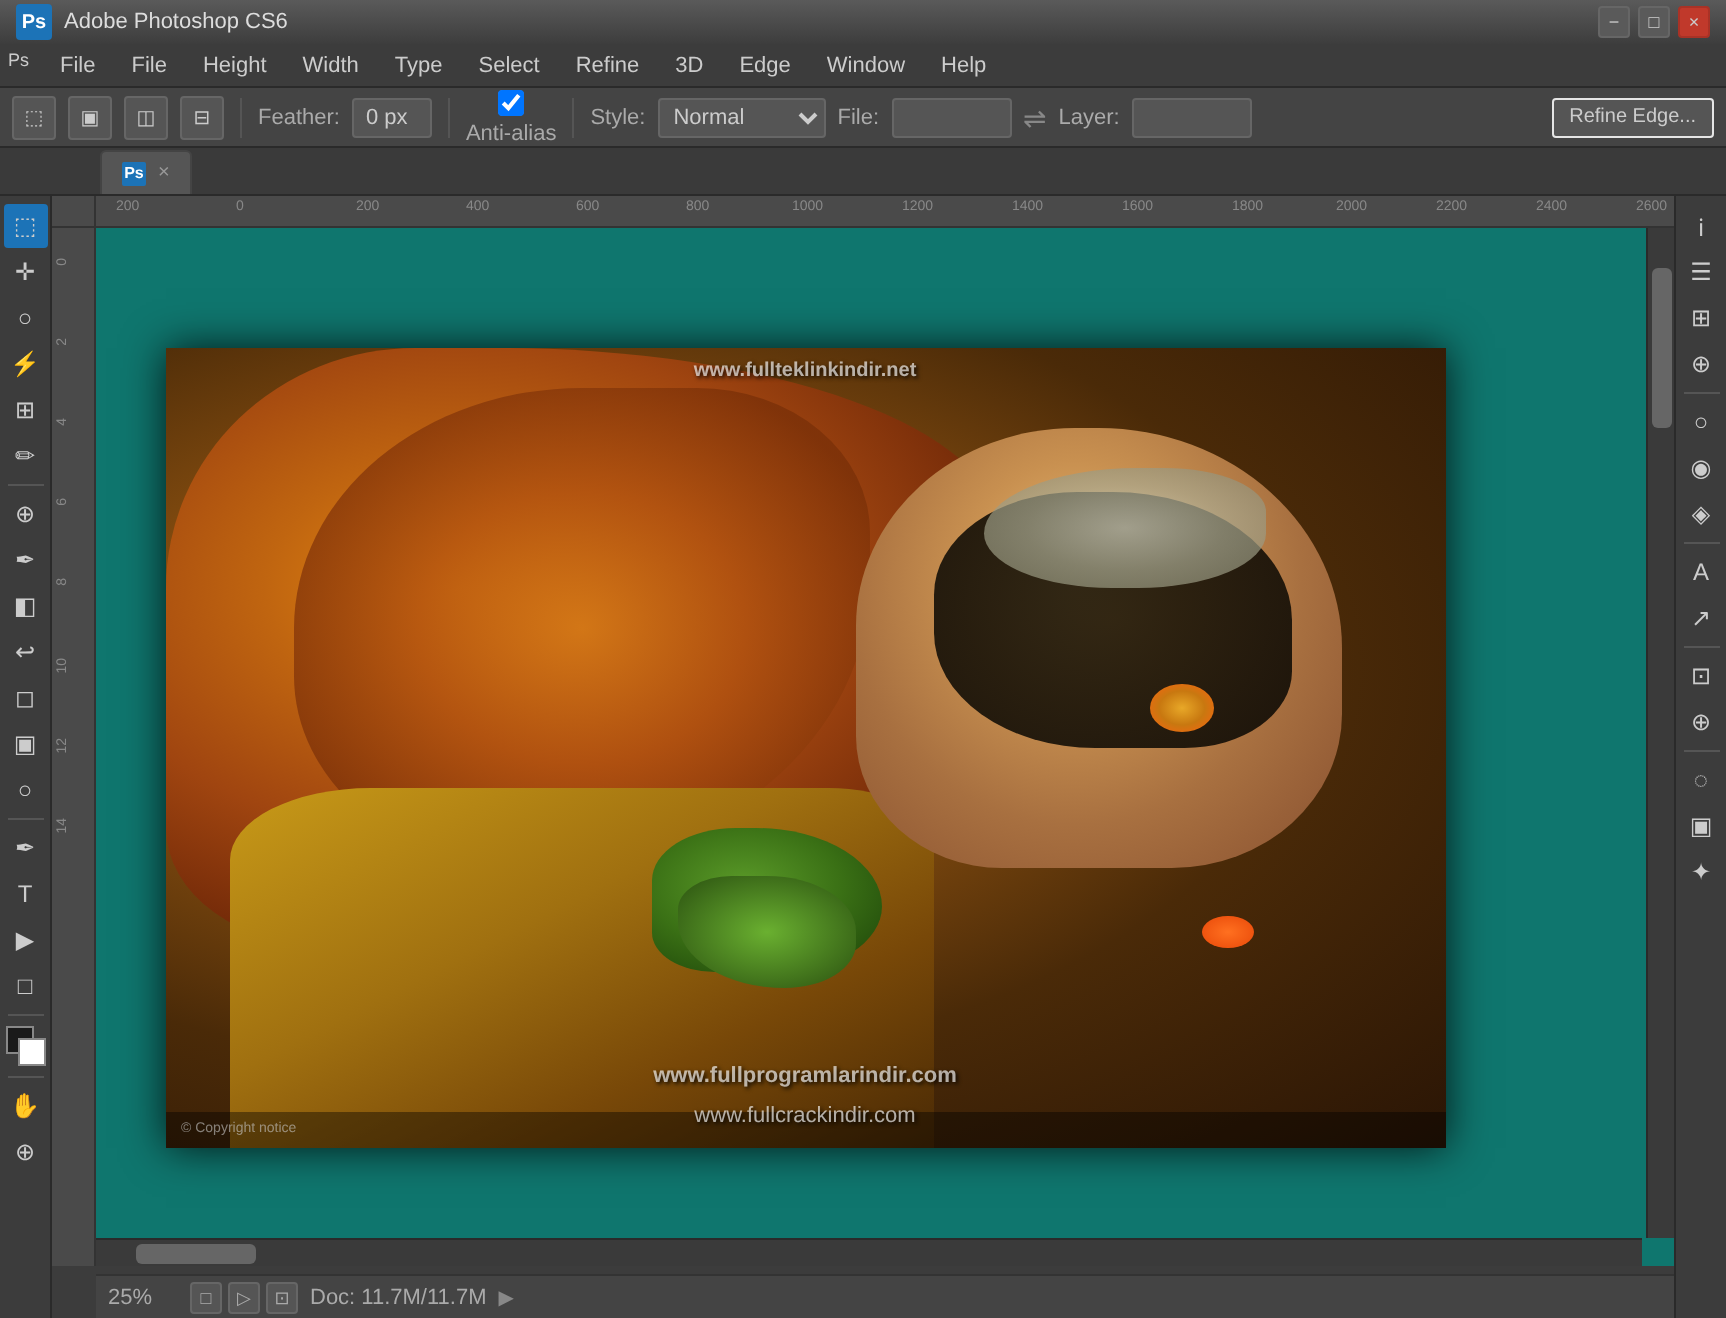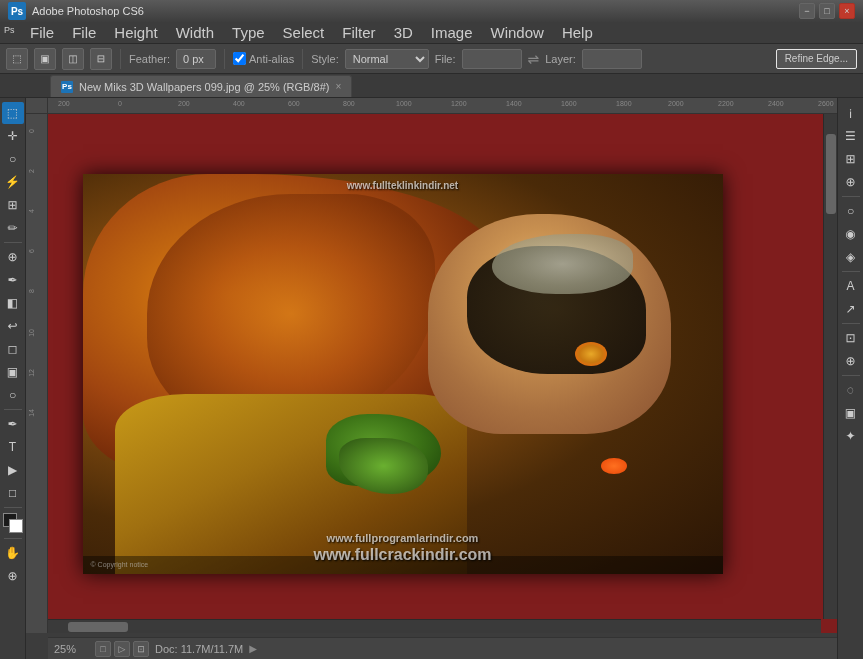--- a/index.html
+++ b/index.html
@@ -66,21 +66,21 @@
       height: 22px;
       background: #3c3c3c;
       display: flex;
       align-items: center;
       padding: 0 4px;
       gap: 2px;
       border-bottom: 1px solid #2a2a2a;
     }
     .menu-item {
       padding: 2px 8px;
-      font-size: 15px;
+      font-size: 11px;
       color: #ccc;
       cursor: pointer;
       border-radius: 2px;
     }
 
     
     #options-bar {
       height: 30px;
       background: #444;
       display: flex;
@@ -121,20 +121,21 @@
       font-size: 11px;
       padding: 0 6px;
       border-radius: 2px;
     }
     .options-checkbox-label {
       display: flex;
       align-items: center;
       gap: 3px;
       font-size: 11px;
       color: #aaa;
+      flex-direction: column;
     }
     .options-select {
       height: 20px;
       background: #555;
       border: 1px solid #666;
       color: #ccc;
       font-size: 11px;
       padding: 0 3px;
       border-radius: 2px;
     }
@@ -312,21 +313,21 @@
     }
 
     
     #canvas-viewport {
       position: absolute;
       top: 16px;
       left: 22px;
       right: 0;
       bottom: 26px;
       overflow: hidden;
-      background: #7f1d1d;
+      background: #0f766e;
     }
 
     
     #image-canvas {
       position: absolute;
       top: 50%;
       left: 50%;
       transform: translate(-50%, -50%) translateX(-40px);
       width: 640px;
       height: 400px;
@@ -488,24 +489,24 @@
       text-shadow: 1px 1px 2px rgba(0,0,0,0.9);
       font-weight: bold;
       white-space: nowrap;
       z-index: 20;
     }
     .canvas-watermark-bottom2 {
       position: absolute;
       bottom: 10px;
       left: 50%;
       transform: translateX(-50%);
-      font-size: 16px;
+      font-size: 11px;
       color: rgba(255,255,255,0.65);
       text-shadow: 1px 1px 2px rgba(0,0,0,0.9);
-      font-weight: bold;
+      font-weight: normal;
       white-space: nowrap;
       z-index: 20;
     }
   </style>
 </head>
 <body>
 
 <div id="title-bar">
   <div class="title-left">
     <div class="ps-icon">Ps</div>
@@ -519,23 +520,23 @@
 </div>
 
 <div id="menu-bar">
   <div class="ps-icon" style="width:16px;height:16px;font-size:9px;">Ps</div>
   <div class="menu-item">File</div>
   <div class="menu-item">File</div>
   <div class="menu-item">Height</div>
   <div class="menu-item">Width</div>
   <div class="menu-item">Type</div>
   <div class="menu-item">Select</div>
-  <div class="menu-item">Filter</div>
+  <div class="menu-item">Refine</div>
   <div class="menu-item">3D</div>
-  <div class="menu-item">Image</div>
+  <div class="menu-item">Edge</div>
   <div class="menu-item">Window</div>
   <div class="menu-item">Help</div>
 </div>
 
 <div id="options-bar">
 
   <div class="options-icon">⬚</div>
   <div class="options-icon">▣</div>
   <div class="options-icon">◫</div>
   <div class="options-icon">⊟</div>
@@ -561,21 +562,20 @@
   <input class="options-text-input" type="text" value="" style="">
   <div style="flex:1;"></div>
   <button class="refine-edge-btn">Refine Edge...</button>
 </div>
 
 <div id="doc-area">
 
   <div id="doc-tab-bar">
     <div class="doc-tab">
       <div class="ps-tab-icon">Ps</div>
-      <span>New Miks 3D Wallpapers 099.jpg @ 25% (RGB/8#)</span>
       <span class="close-tab">×</span>
     </div>
   </div>
 
   <div id="main-content">
 
     <div id="left-toolbar">
       <div class="tool-btn active" title="Marquee Tool">⬚</div>
       <div class="tool-btn" title="Move Tool">✛</div>
       <div class="tool-btn" title="Lasso Tool">○</div>

